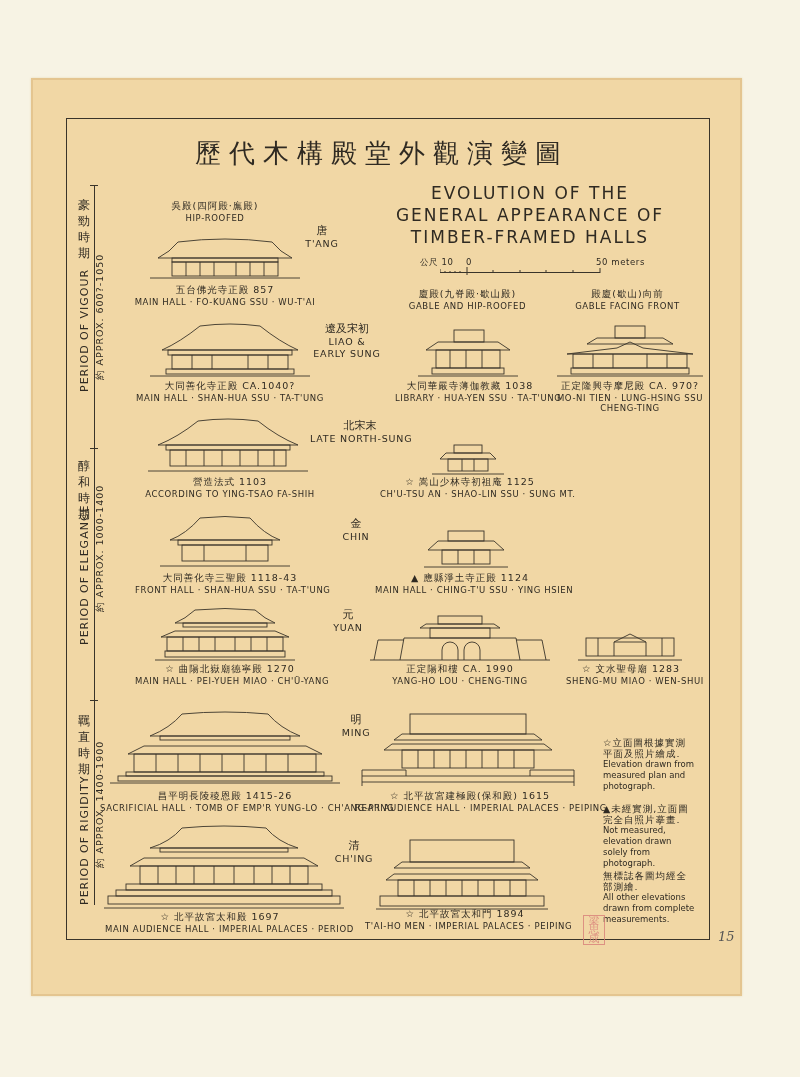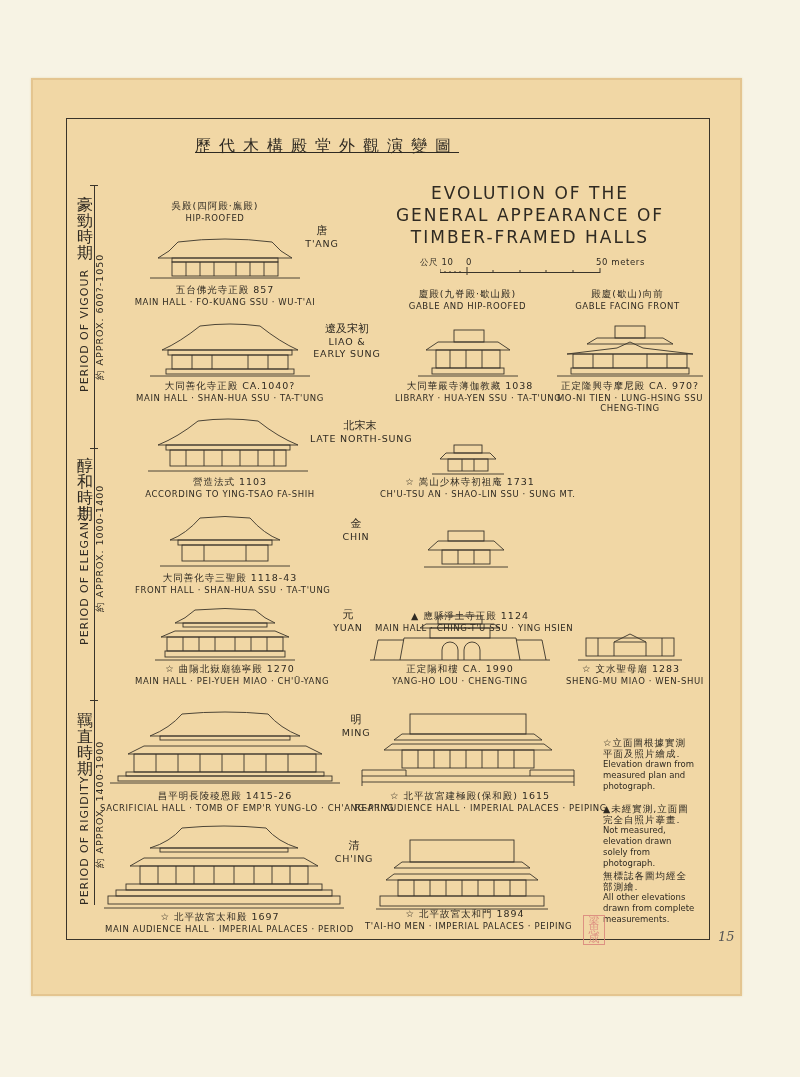--- a/index.html
+++ b/index.html
@@ -2,27 +2,27 @@
 <html><head>
 <meta charset="utf-8">
 <style>
   html,body{margin:0;padding:0;}
   body{width:800px;height:1077px;background:#f7f3e4;position:relative;overflow:hidden;font-family:"DejaVu Sans","Liberation Sans",sans-serif;color:#2f2a22;}
   .paper{position:absolute;left:31px;top:78px;width:711px;height:918px;background:#f1d7a5;box-shadow:inset 0 0 0 2px #e4c590, 0 0 2px #e8d9b8;}
   .frame{position:absolute;left:66px;top:118px;width:644px;height:822px;border:1.5px solid #3a342a;box-sizing:border-box;}
   .period-line{position:absolute;left:94px;width:0;border-left:1px solid #3a342a;}
   .tick{position:absolute;width:8px;height:0;border-top:1px solid #3a342a;}
   .vtext{position:absolute;transform-origin:left top;transform:rotate(-90deg);white-space:nowrap;font-size:11px;letter-spacing:1px;}
-  .cjk-v{position:absolute;width:14px;font-size:16px;line-height:16px;text-align:center;}
+  .cjk-v{position:absolute;width:14px;font-size:12px;line-height:16px;text-align:center;}
   .txt{position:absolute;white-space:nowrap;text-align:center;}
   .cjk{font-size:9.5px;letter-spacing:1px;}
   .cap{font-size:8.5px;letter-spacing:0.6px;}
   .dyn-cn{font-size:11px;}
   .dyn-en{font-size:9.5px;letter-spacing:0.8px;}
-  .title-cn{position:absolute;left:195px;top:136px;font-size:16px;letter-spacing:8px;white-space:nowrap;font-family:"DejaVu Serif","Liberation Serif",serif;text-decoration:underline;}
+  .title-cn{position:absolute;left:195px;top:136px;font-size:26px;letter-spacing:8px;white-space:nowrap;font-family:"DejaVu Serif","Liberation Serif",serif;}
   .title-en{position:absolute;left:392px;top:182px;width:276px;text-align:center;font-size:17px;line-height:22px;letter-spacing:2px;}
   .scale{position:absolute;left:440px;top:267px;width:160px;height:5px;border-bottom:1px solid #3a342a;}
   .bld{position:absolute;}
   .bld svg{display:block;overflow:visible;}
   .legend{position:absolute;left:603px;font-size:8.5px;line-height:11px;white-space:normal;width:92px;}
   .stamp{position:absolute;left:583px;top:915px;width:20px;height:28px;border:1px solid #d9807a;color:#d9807a;font-size:11px;line-height:9px;text-align:center;opacity:.8;}
   .pageno{position:absolute;left:718px;top:929px;font-size:13px;color:#555;font-family:"DejaVu Serif",serif;font-style:italic;}
 </style>
 </head>
 <body>
@@ -315,28 +315,28 @@
 <div class="txt" style="left:556px;top:380px;width:148px;text-align:center;">
   <div class="cjk">正定隆興寺摩尼殿 CA. 970?</div>
   <div class="cap">MO-NI TIEN · LUNG-HSING SSU</div>
   <div class="cap">CHENG-TING</div>
 </div>
 <div class="txt" style="left:140px;top:476px;width:180px;">
   <div class="cjk">營造法式 1103</div>
   <div class="cap">ACCORDING TO YING-TSAO FA-SHIH</div>
 </div>
 <div class="txt" style="left:380px;top:476px;width:180px;">
-  <div class="cjk">☆ 嵩山少林寺初祖庵 1731</div>
+  <div class="cjk">☆ 嵩山少林寺初祖庵 1125</div>
   <div class="cap">CH'U-TSU AN · SHAO-LIN SSU · SUNG MT.</div>
 </div>
 <div class="txt" style="left:135px;top:572px;width:190px;">
   <div class="cjk">大同善化寺三聖殿 1118-43</div>
   <div class="cap">FRONT HALL · SHAN-HUA SSU · TA-T'UNG</div>
 </div>
-<div class="txt" style="left:375px;top:572px;width:190px;margin-top:38px;">
+<div class="txt" style="left:375px;top:572px;width:190px;">
   <div class="cjk">▲ 應縣淨土寺正殿 1124</div>
   <div class="cap">MAIN HALL · CHING-T'U SSU · YING HSIEN</div>
 </div>
 <div class="txt" style="left:135px;top:663px;width:190px;">
   <div class="cjk">☆ 曲陽北嶽廟德寧殿 1270</div>
   <div class="cap">MAIN HALL · PEI-YUEH MIAO · CH'Ü-YANG</div>
 </div>
 <div class="txt" style="left:390px;top:663px;width:140px;">
   <div class="cjk">正定陽和樓 CA. 1990</div>
   <div class="cap">YANG-HO LOU · CHENG-TING</div>

